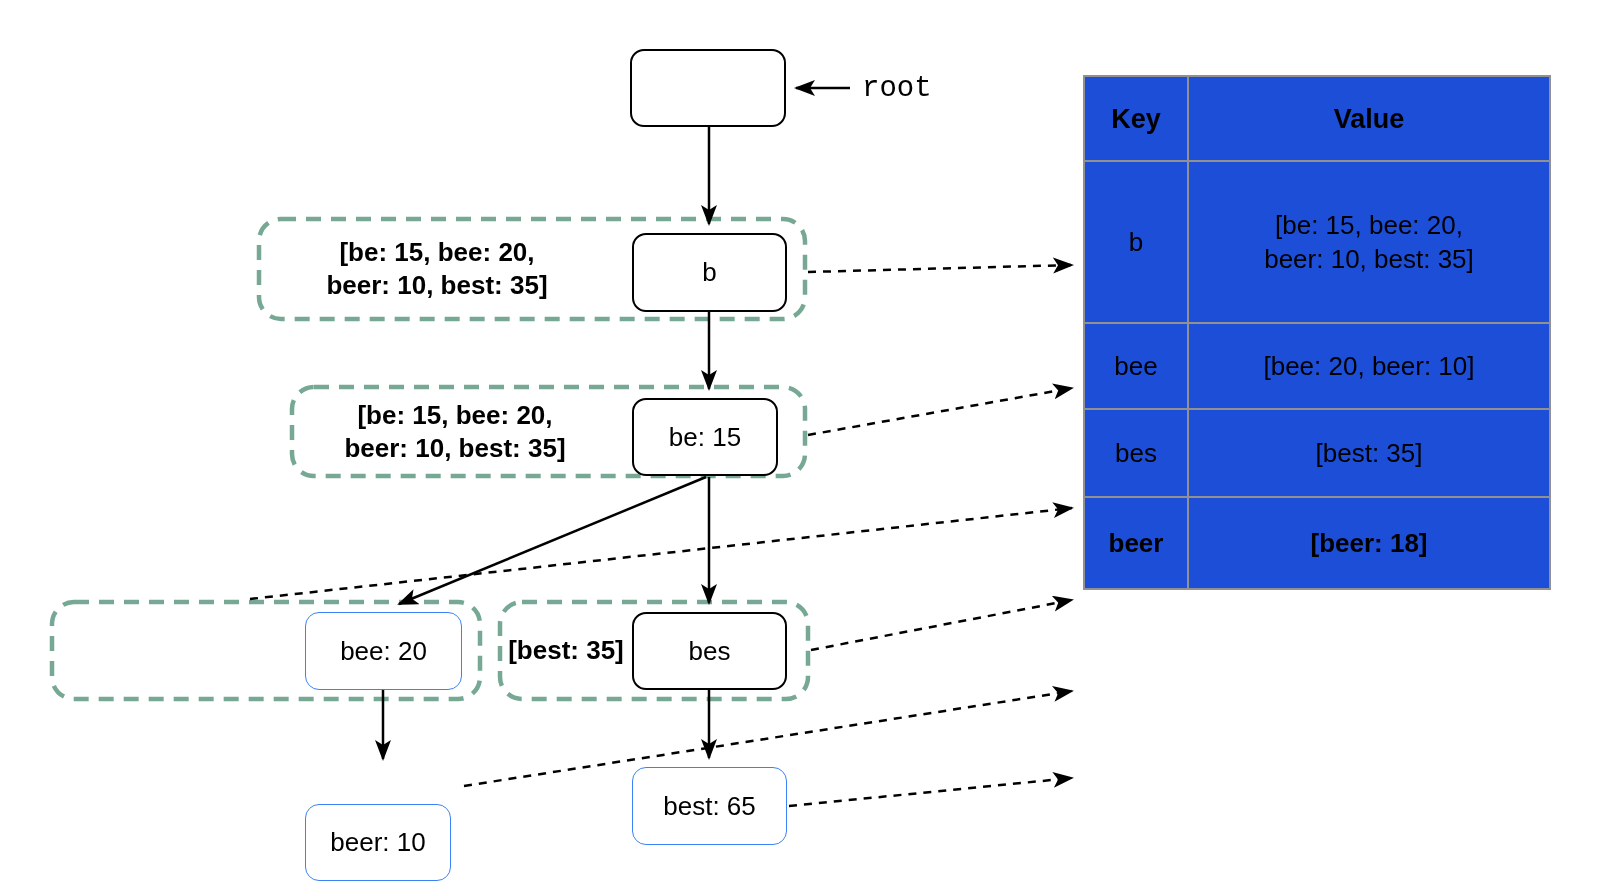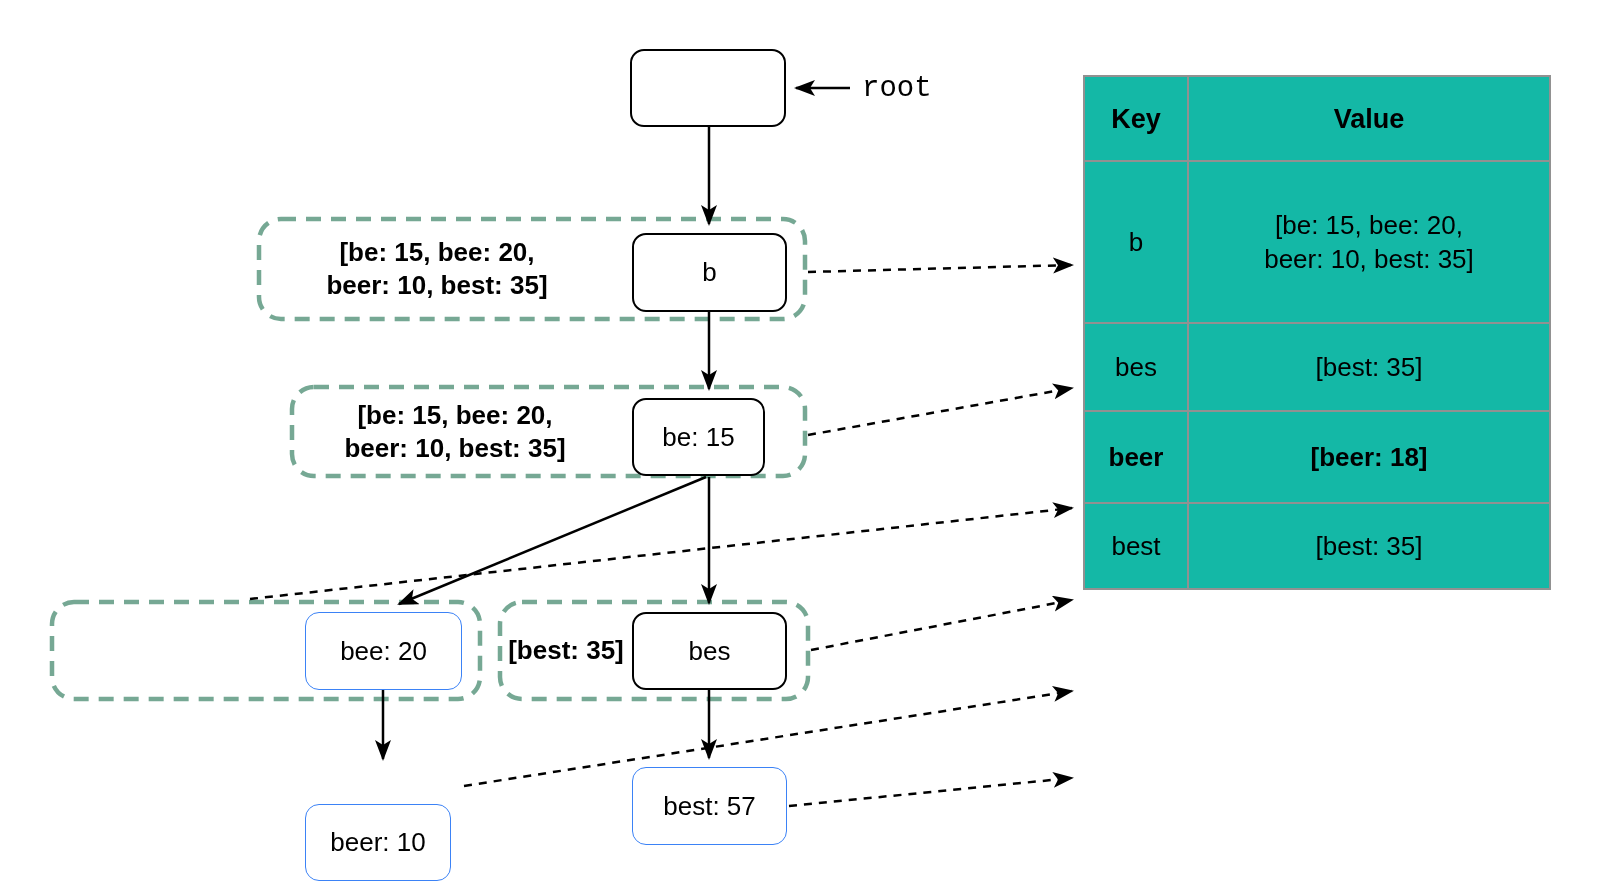--- a/index.html
+++ b/index.html
@@ -47,21 +47,21 @@
     border-collapse:collapse;
     table-layout:fixed;
   }
   table.kv td,table.kv th{
     border:2px solid #919191;
     text-align:center;
     vertical-align:middle;
     font-size:26px;
     line-height:34px;
     padding:16px;
-    background:#14b8a6;
+    background:#1d4ed8;
   }
   table.kv th{font-size:27px;font-weight:bold;}
 </style>
 </head>
 <body>
 
 <div id="stage">
 
   <svg id="connectors" viewBox="0 0 1598 886" xmlns="http://www.w3.org/2000/svg">
     <defs>
@@ -90,29 +90,29 @@
     <line x1="464" y1="786" x2="1072" y2="691" stroke="#000" stroke-width="2.5" stroke-dasharray="8 7" marker-end="url(#ah)"></line>
     <line x1="789" y1="806" x2="1072" y2="778" stroke="#000" stroke-width="2.5" stroke-dasharray="8 7" marker-end="url(#ah)"></line>
   </svg>
 
   <div class="root-label" style="left:862px;top:71px;height:34px;">root</div>
 
   <div class="node" style="left:630px;top:49px;width:156px;height:78px;"></div>
 
   <div class="node" style="left:632px;top:233px;width:155px;height:79px;">b</div>
 
-  <div class="node" style="left:632px;top:398px;width:133px;height:78px;">be: 15</div>
+  <div class="node" style="left:632px;top:398px;width:146px;height:78px;">be: 15</div>
 
   <div class="node leaf" style="left:305px;top:612px;width:157px;height:78px;">bee: 20</div>
 
   <div class="node" style="left:632px;top:612px;width:155px;height:78px;">bes</div>
 
   <div class="node leaf" style="left:305px;top:804px;width:146px;height:77px;">beer: 10</div>
 
-  <div class="node leaf" style="left:632px;top:767px;width:155px;height:78px;">best: 57</div>
+  <div class="node leaf" style="left:632px;top:767px;width:155px;height:78px;">best: 65</div>
 
   <div class="annotation ml" style="left:262px;top:219px;width:350px;height:100px;">[be: 15, bee: 20,
 beer: 10, best: 35]</div>
 
   <div class="annotation ml" style="left:295px;top:387px;width:320px;height:89px;">[be: 15, bee: 20,
 beer: 10, best: 35]</div>
 
 
   <div class="annotation" style="left:496px;top:602px;width:140px;height:97px;white-space:nowrap;">[best: 35]</div>
 
@@ -124,28 +124,28 @@
     <tbody>
         <tr style="height:85px;">
       <th>Key</th>
       <th>Value</th>
     </tr>
     <tr style="height:162px;">
       <td>b</td>
       <td class="ml">[be: 15, bee: 20,
 beer: 10, best: 35]</td>
     </tr>
+    <tr style="height:86px;">
+      <td>bee</td>
+      <td class="ml">[bee: 20, beer: 10]</td>
+    </tr>
     <tr style="height:88px;">
       <td>bes</td>
       <td class="ml">[best: 35]</td>
     </tr>
     <tr style="height:92px;font-weight:bold;">
       <td>beer</td>
       <td class="ml">[beer: 18]</td>
     </tr>
-    <tr style="height:86px;">
-      <td>best</td>
-      <td class="ml">[best: 35]</td>
-    </tr>
   </tbody>
     </table>
 
 </div>
 
 </body></html>

